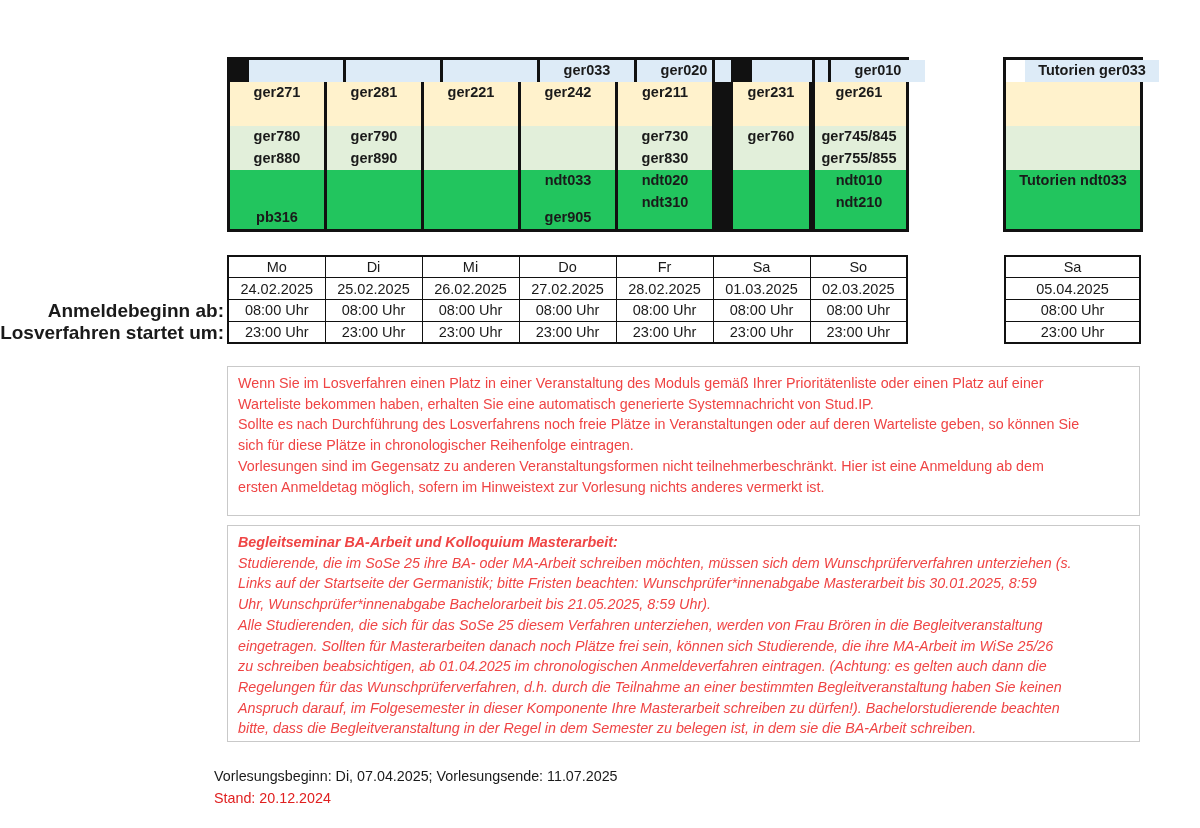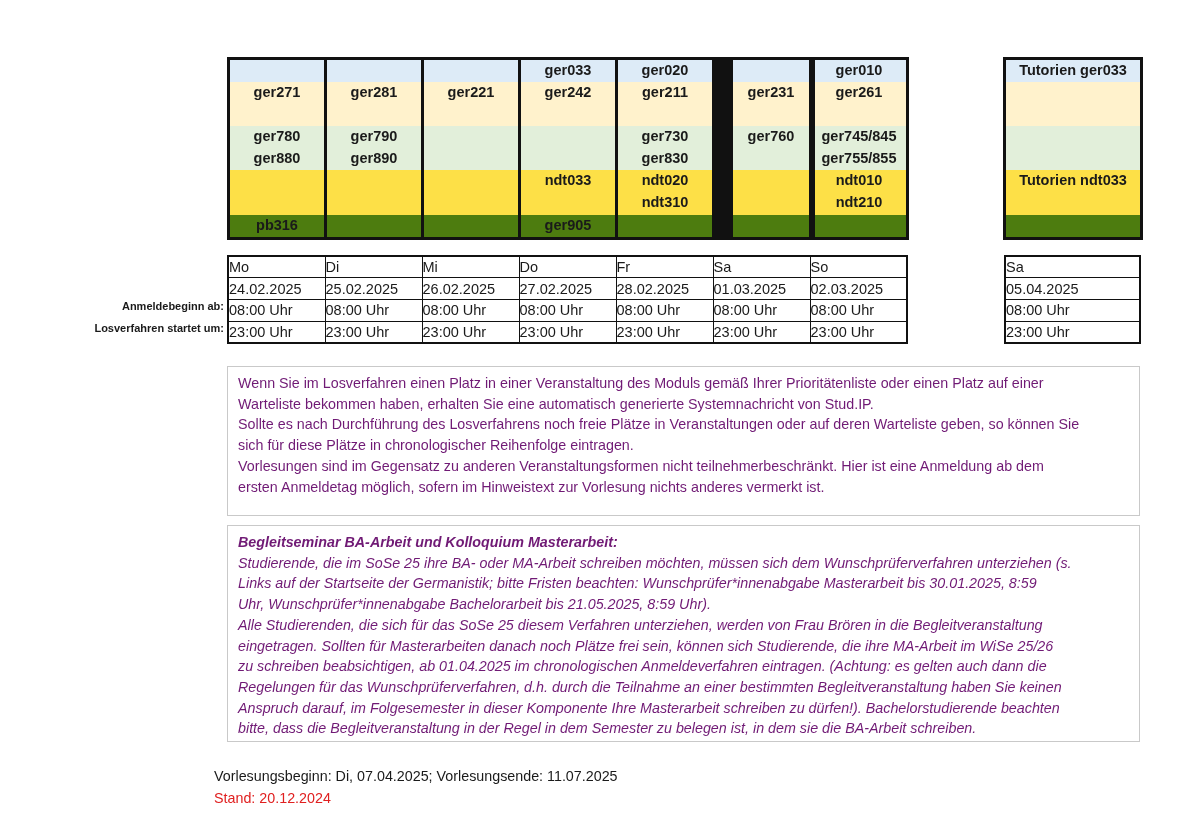--- a/index.html
+++ b/index.html
@@ -5,41 +5,41 @@
   * { box-sizing: border-box; margin: 0; padding: 0; }
   html, body { width: 1200px; height: 828px; background: #ffffff; overflow: hidden; }
   body { position: relative; font-family: "Liberation Sans", "DejaVu Sans", sans-serif; color: #1a1a1a; }
 
   
   .grid { position: absolute; top: 57px; left: 227px; display: flex; border: 3px solid #111; border-right: none; background: #111; }
   .gcol { width: 97px; display: flex; flex-direction: column; border-right: 3px solid #111; position: relative; }
   .gcol.thick { outline: 3px solid #111; z-index: 2; padding-left: 18px; }
   .band { width: 100%; display: flex; flex-direction: column; align-items: center; justify-content: flex-start; }
   .band .cell { height: 21.8px; line-height: 21.8px; font-weight: bold; font-size: 14.5px; white-space: nowrap; color: #1a1a1a; text-align: center; width: 100%; }
-  .b-blue { background: #DDEBF7; height: 22px; }
+  .b-blue { background: #DDEBF7; height: 22px; margin-left: 19px; }
   .b-yellow { background: #FFF2CC; height: 44px; gap: 29px; }
   .b-green { background: #E2EFDA; height: 44px; }
-  .b-salmon { background: #fde047; height: 45px; }
-  .b-gray { background: #4d7c0f; height: 22px; }
+  .b-salmon { background: #22c55e; height: 37px; }
+  .b-gray { background: #22c55e; height: 22px; }
 
   .tutgrid { position: absolute; top: 57px; left: 1003px; border: 3px solid #111; width: 140px; }
   .tutgrid .gcol { width: 100%; border-right: none; }
 
   
   table.sched { position: absolute; border-collapse: collapse; font-size: 14.5px; }
-  table.sched td { border: 1.5px solid #111; height: 21.8px; padding: 0; white-space: nowrap; color: #1a1a1a; margin-top: 30px; }
+  table.sched td { border: 1.5px solid #111; height: 21.8px; padding: 0; text-align: center; white-space: nowrap; color: #1a1a1a; margin-top: 30px; }
   table.sched td.day { width: 97px; }
   table.sched.main { top: 255px; left: 227px; border: 2px solid #111; }
   table.sched.extra { top: 255px; left: 1004px; border: 2px solid #111; }
   table.sched.extra td.day { width: 135px; }
 
-  .rowlabel { position: absolute; right: 976px; font-weight: bold; font-size: 11px; white-space: nowrap; text-align: right; color: #1a1a1a; }
+  .rowlabel { position: absolute; right: 976px; font-weight: bold; font-size: 19px; white-space: nowrap; text-align: right; color: #1a1a1a; }
 
   
-  .box { position: absolute; left: 227px; width: 913px; border: 1px solid #c9c9c9; padding: 6px 10px 0 10px; font-size: 14.3px; line-height: 20.7px; color: #701a75; }
+  .box { position: absolute; left: 227px; width: 913px; border: 1px solid #c9c9c9; padding: 6px 10px 0 10px; font-size: 14.3px; line-height: 20.7px; color: #ef4444; }
   .box1 { top: 366px; height: 150px; }
   .box2 { top: 525px; height: 217px; font-style: italic; }
   .box p { white-space: nowrap; }
   .box .heading { font-weight: bold; }
 
   .footer { position: absolute; left: 214px; font-size: 14.3px; white-space: nowrap; }
   .footer.f1 { top: 768px; color: #1a1a1a; }
   .footer.f2 { top: 790px; color: #e02020; }
 </style>
 </head>

